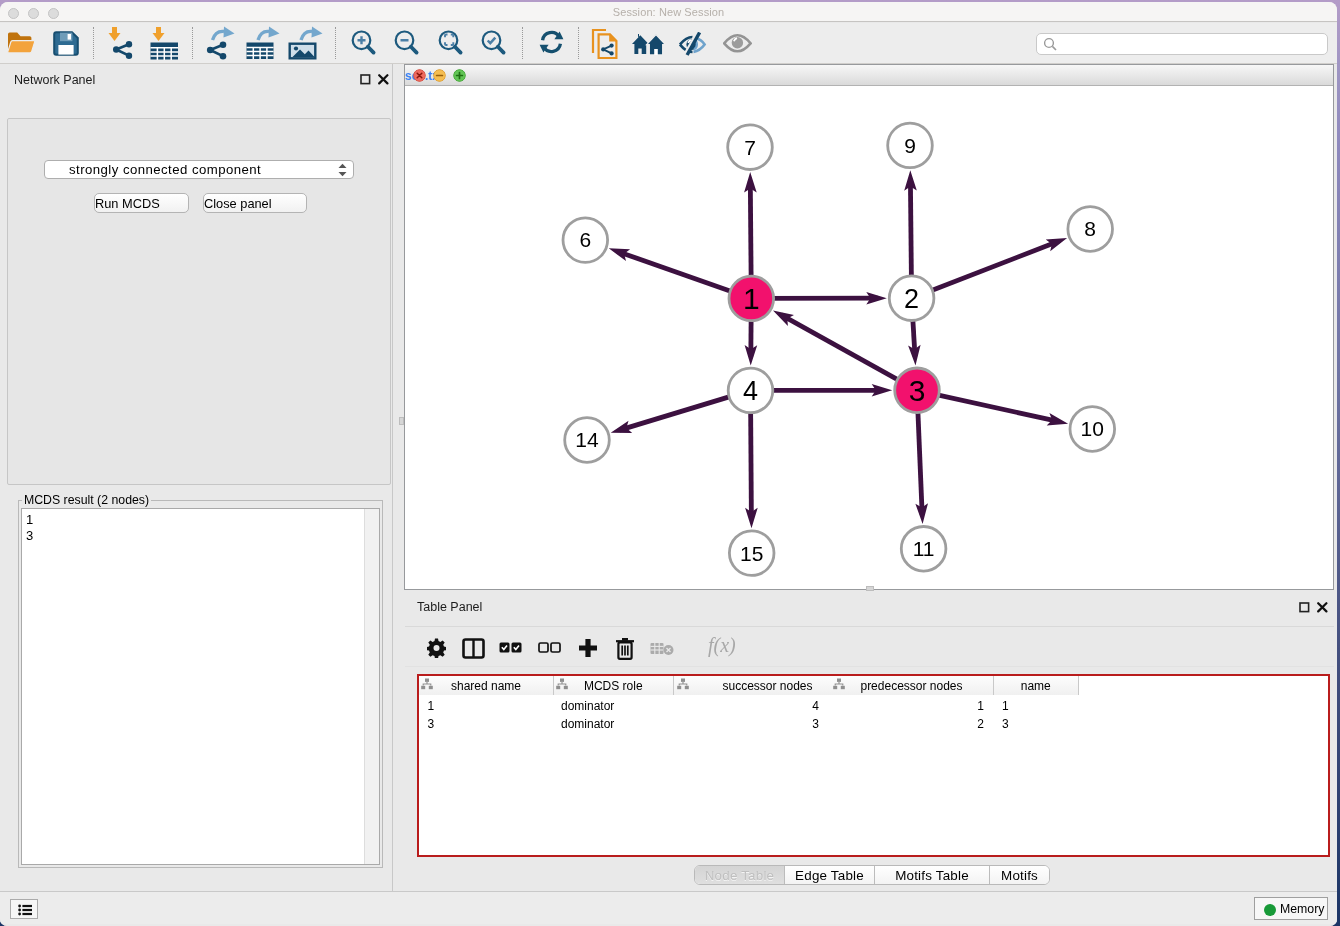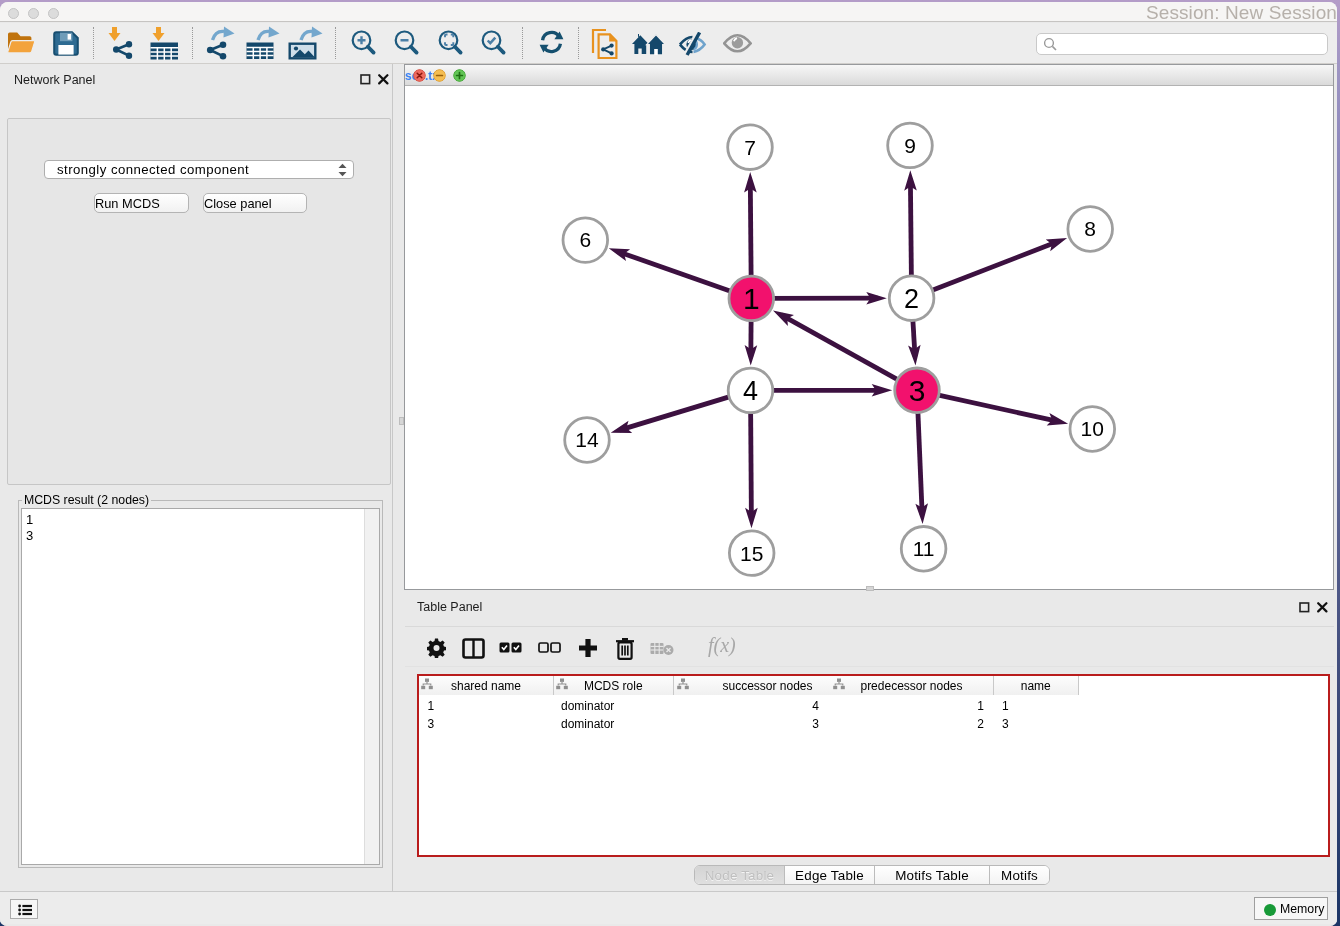--- a/index.html
+++ b/index.html
@@ -3,40 +3,40 @@
 <style>
 *{margin:0;padding:0;box-sizing:border-box}
 body{font-family:"Liberation Sans",sans-serif;background:#222}
 #app{position:relative;width:1340px;height:926px;overflow:hidden;
  background:linear-gradient(180deg,#b49cc8 0%,#9d94c2 8%,#8d88bd 16%,#6f74a4 40%,#45507f 70%,#1c3566 100%)}
 .abs{position:absolute}
 #win{position:absolute;left:0;top:2px;width:1337px;height:924px;background:#e9e9e9;
  border-radius:8px 8px 7px 7px;overflow:hidden}
 #titlebar{position:absolute;left:0;top:0;width:100%;height:20px;background:#f6f5f4;border-bottom:1px solid #c6c4c2}
 .tl{position:absolute;top:5.5px;width:11px;height:11px;border-radius:50%;background:#dcdcdc;border:1px solid #c3c3c3}
-#apptitle{position:absolute;top:0;left:0;width:100%;height:20px;line-height:21px;text-align:right;
- font-size:19px;color:#b6b0aa;letter-spacing:.1px}
+#apptitle{position:absolute;top:0;left:0;width:100%;height:20px;line-height:21px;text-align:center;
+ font-size:11px;color:#b6b0aa;letter-spacing:.1px}
 #toolbar{position:absolute;left:0;top:21px;width:100%;height:41px;background:#ededed;border-bottom:1px solid #d0cecb}
 #content{position:absolute;left:0;top:63px;width:100%;bottom:0;background:#e9e9e9}
 .tsep{position:absolute;top:27px;height:32px;width:0;border-left:1px dotted #999}
 #search{position:absolute;left:1036px;top:33px;width:292px;height:22px;background:#fff;
  border:1px solid #c9c9c9;border-radius:5px}
 .icon{position:absolute}
 
 #cp-title{position:absolute;left:14px;top:73px;font-size:12.5px;color:#1c1c1c}
 .seg{position:absolute;display:flex;border:1px solid #b9b9b9;border-radius:6px;overflow:hidden;background:#fff}
 .seg div{font-size:13.4px;letter-spacing:.2px;font-weight:400;color:#000;text-align:center;border-left:1px solid #bcbcbc;
  background:linear-gradient(#ffffff,#f3f3f3)}
 .seg div:first-child{border-left:none}
 .seg div.sel{background:linear-gradient(#d4d4d4,#dfdfdf);color:#bfbfbf;text-shadow:0 1px 0 #f4f4f4}
 #cpbox{position:absolute;left:7px;top:118px;width:384px;height:367px;background:#e6e6e6;
  border:1px solid #c6c6c6;border-radius:2px}
 #optlab{position:absolute;left:7px;top:136px;width:384px;text-align:center;font-size:13.8px;letter-spacing:.2px;color:#000}
 #cpsel{position:absolute;left:44px;top:160px;width:310px;height:19px;background:#fff;border:1px solid #aeaeae;
- border-radius:4px;font-size:13.2px;color:#000;line-height:18px;padding-left:12px;letter-spacing:.45px}
+ border-radius:4px;font-size:13.2px;color:#000;line-height:18px;padding-left:24px;letter-spacing:.45px}
 .btn{position:absolute;height:20px;background:linear-gradient(#ffffff,#f1f1f1);border:1px solid #b4b4b4;
  border-radius:5px;font-size:12.8px;color:#000;line-height:19px}
 #fs{position:absolute;left:18px;top:500px;width:365px;height:368px;border:1px solid #b9b9b9}
 #fs-leg{position:absolute;left:22px;top:493px;background:#e9e9e9;font-size:12.3px;color:#000;padding:0 2px}
 #fs-ta{position:absolute;left:21px;top:508px;width:359px;height:357px;background:#fff;border:1px solid #a9a9a9}
 #fs-sb{position:absolute;right:0;top:0;width:15px;background:#f1f1f1;border-left:1px solid #ddd}
 #fs-txt{position:absolute;left:4px;top:3px;font-size:13px;line-height:16.2px;color:#000}
 #cp-border{position:absolute;left:392px;top:64px;width:1px;height:827px;background:#c8c8c8}
 
 #nw{position:absolute;left:404px;top:64px;width:930px;height:526px;border:1px solid #97999c;background:#fff}

